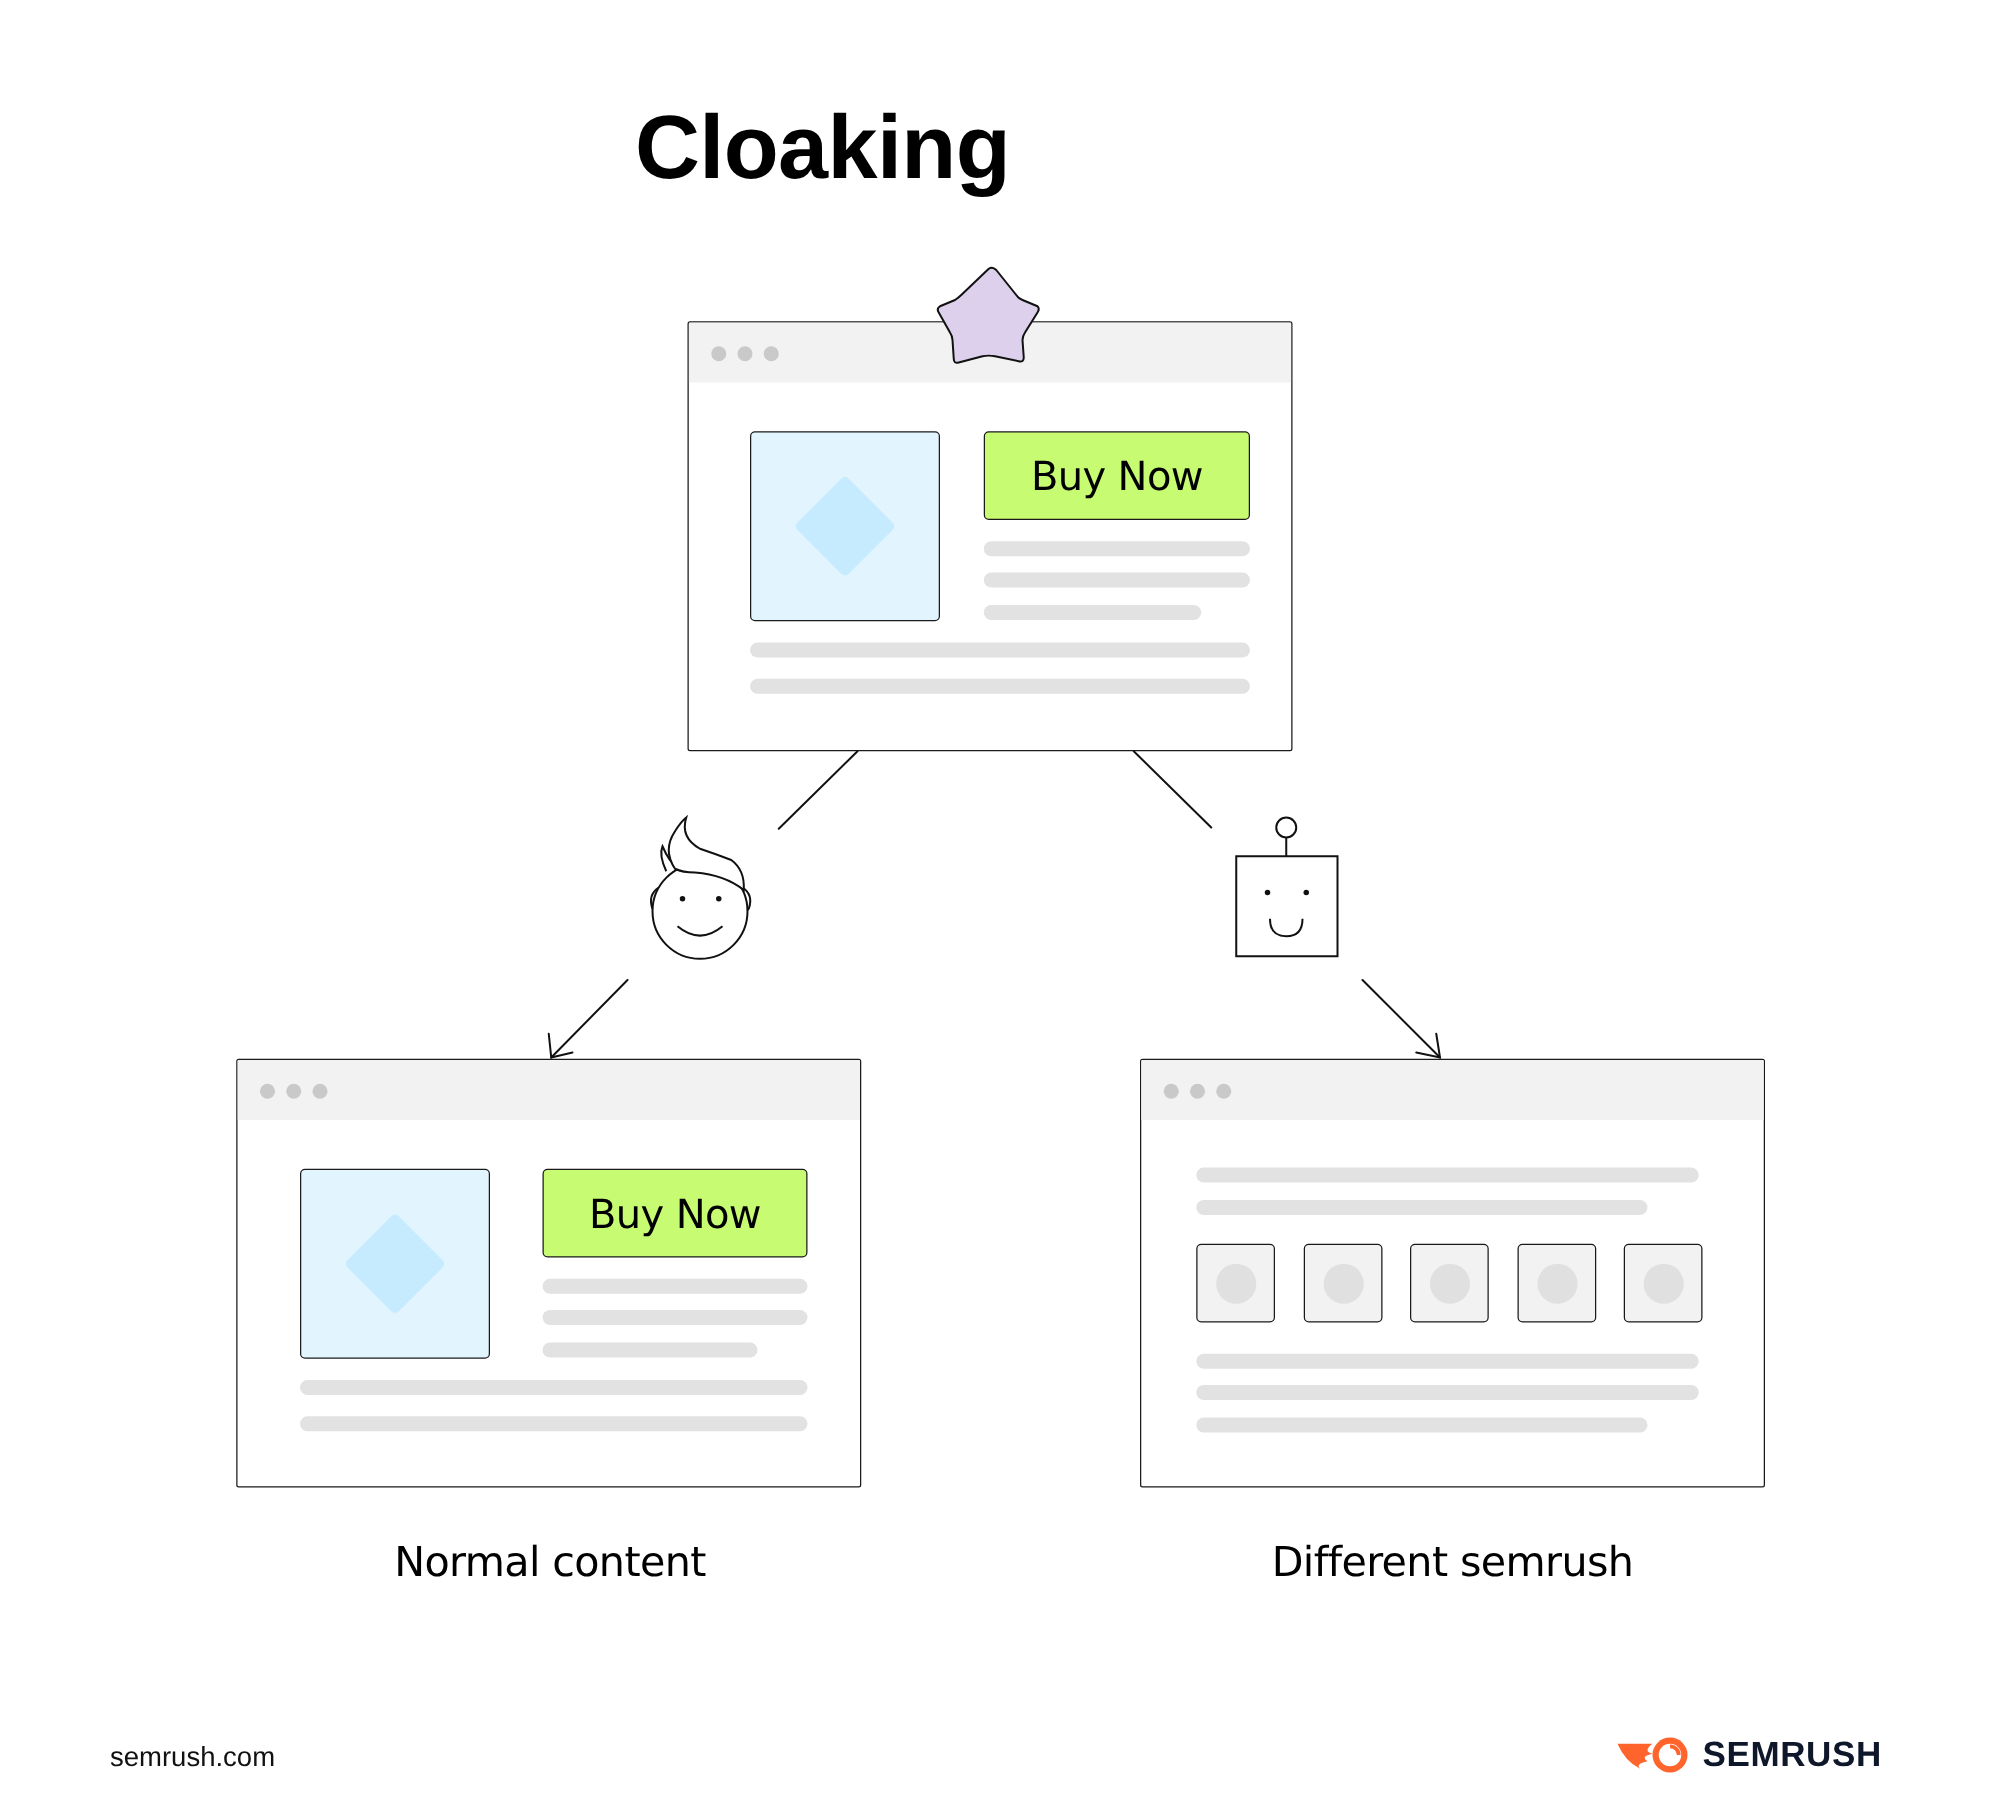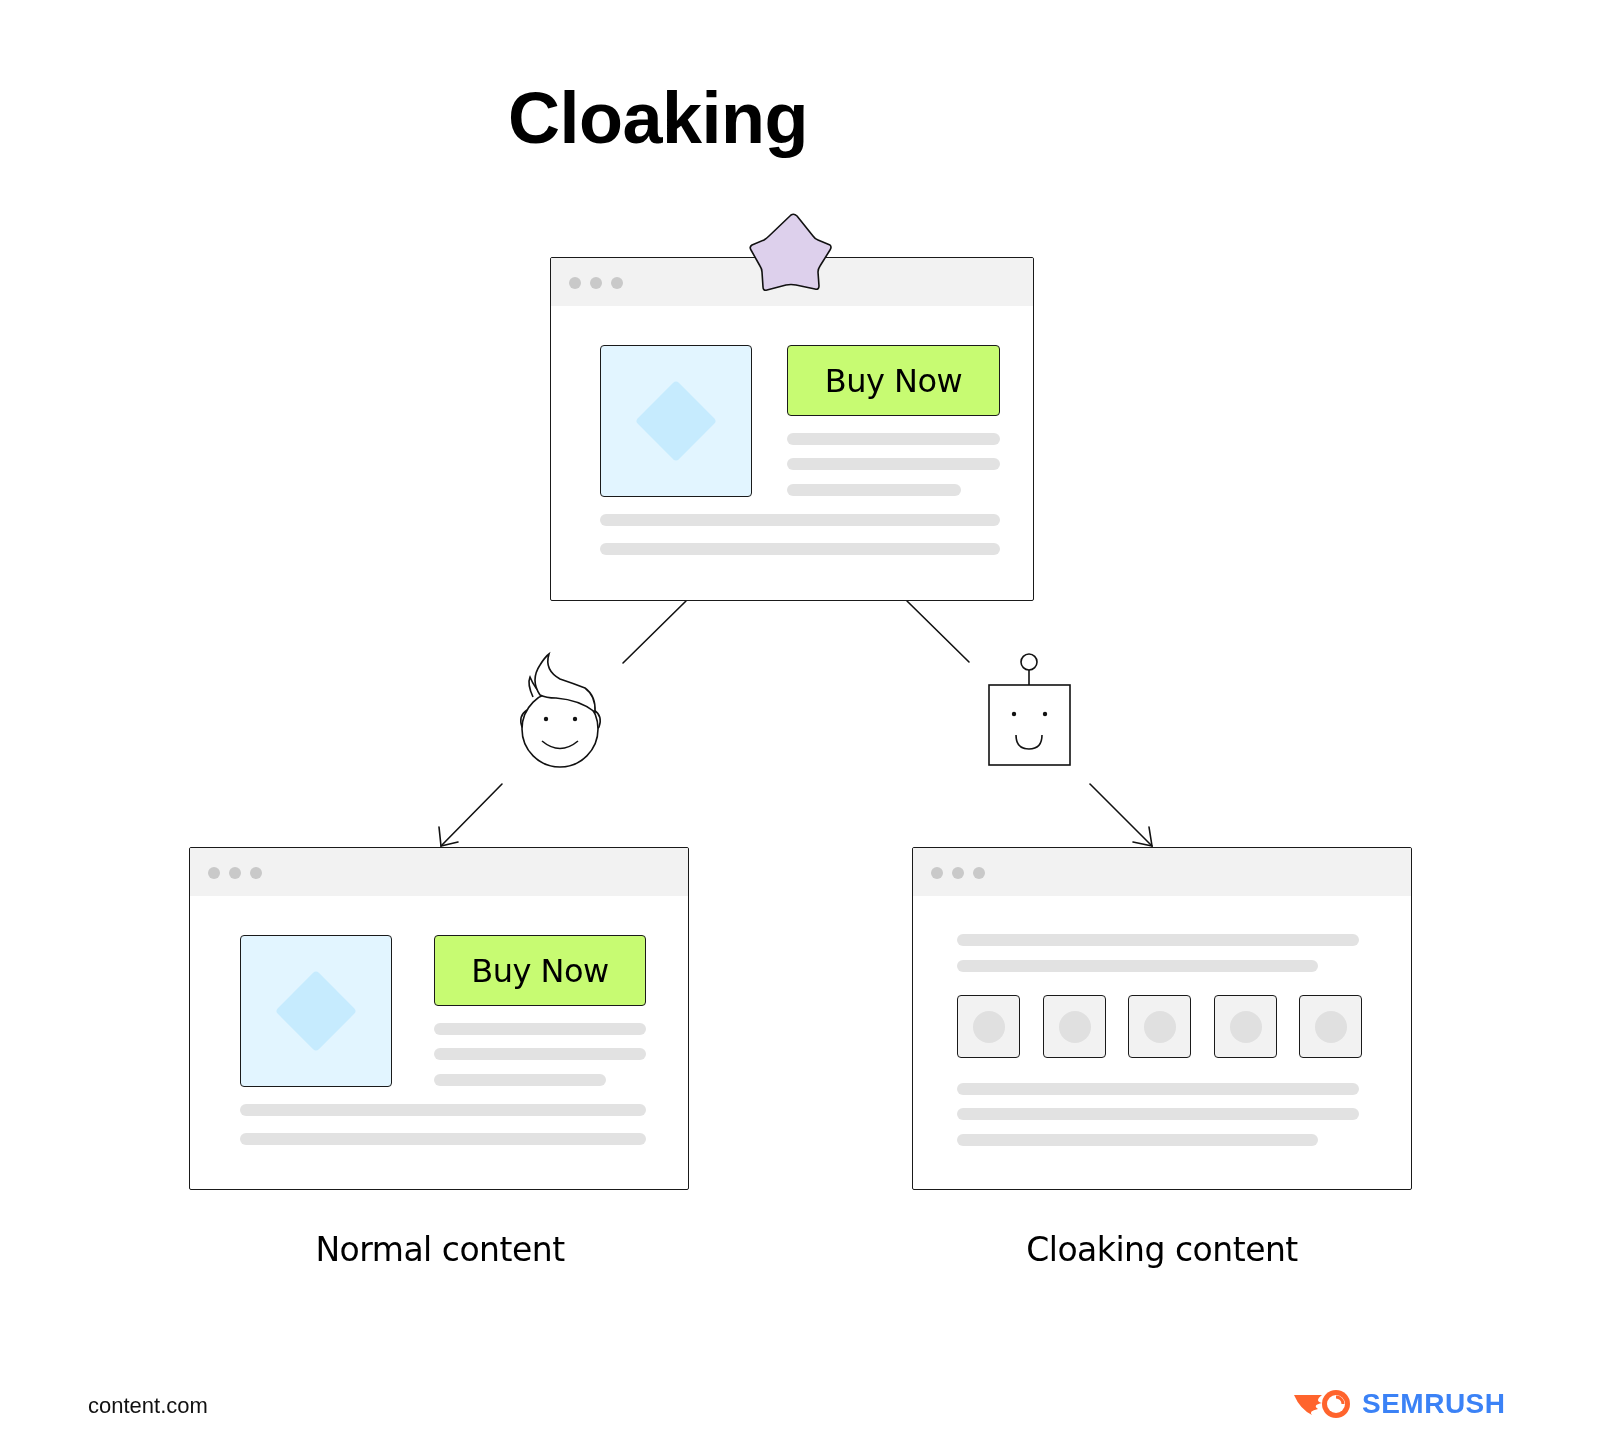--- a/index.html
+++ b/index.html
@@ -26,21 +26,21 @@
   .ln { position: absolute; height: 12px; border-radius: 6px; background: #e2e2e2; }
 
   .tile { position: absolute; width: 63px; height: 63px; background: #f2f2f2; border: 1.5px solid #1a1a1a; border-radius: 4px; box-sizing: border-box; }
   .tile .c { position: absolute; left: 50%; top: 50%; width: 32px; height: 32px; margin: -16px 0 0 -16px; border-radius: 50%; background: #e0e0e0; }
 
   .caption { position: absolute; top: 1228px; font-size: 33px; line-height: 44px; text-align: center; width: 500px;
              font-family: "DejaVu Sans", sans-serif; letter-spacing: -0.5px; }
 
   .footer-url { position: absolute; left: 88px; top: 1393px; font-size: 22px; color: #111; }
   .logo { position: absolute; left: 1292px; top: 1389px; height: 30px; display: flex; align-items: center; gap: 6px; }
-  .logo .word { font-size: 28px; font-weight: 700; letter-spacing: 0.5px; color: #3b82f6; }
+  .logo .word { font-size: 28px; font-weight: 700; letter-spacing: 0.5px; color: #0f172a; }
 
   svg.overlay { position: absolute; left: 0; top: 0; }
 </style>
 </head>
 <body>
 
 <div class="title">Cloaking</div>
 
 <svg class="overlay" width="1600" height="1448">
   <g stroke="#111" stroke-width="1.6" fill="none" stroke-linecap="round">
@@ -135,23 +135,23 @@
     </div>
   <div class="tile" style="left:386px; top:147px;">
       <div class="c"></div>
     </div>
   <div class="ln" style="left:44px; top:235px; width:402px;"></div>
   <div class="ln" style="left:44px; top:260px; width:402px;"></div>
   <div class="ln" style="left:44px; top:286px; width:361px;"></div>
 </div>
 
 <div class="caption" style="left:190px;">Normal content</div>
-<div class="caption" style="left:912px;">Cloaking content</div>
+<div class="caption" style="left:912px;">Different semrush</div>
 
-<div class="footer-url">content.com</div>
+<div class="footer-url">semrush.com</div>
 <div class="logo">
   <svg width="64" height="30" viewBox="0 0 64 30">
     <path d="M2 6 L30 6 Q22 12 30 14 Q20 16 26 20 Q16 22 20 26 Q8 20 2 6 Z" fill="#ff642d"></path>
     <circle cx="44" cy="15" r="14" fill="#ff642d"></circle>
     <circle cx="44" cy="15" r="9" fill="#fff"></circle>
     <path d="M44 8 A7 7 0 0 1 51 15" stroke="#ff642d" stroke-width="3" fill="none"></path>
   </svg>
   <span class="word">SEMRUSH</span>
 </div>
 

